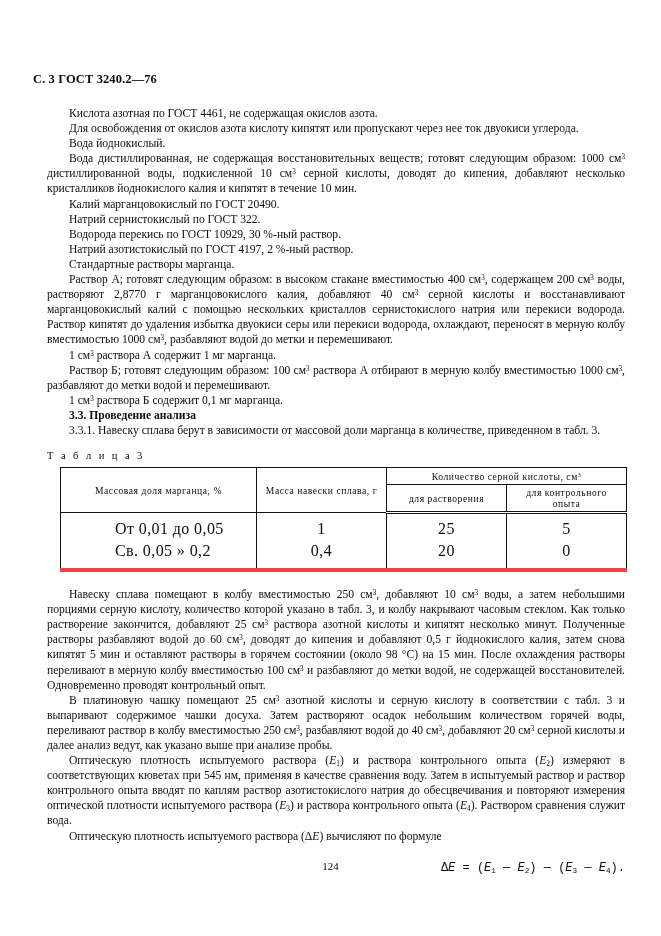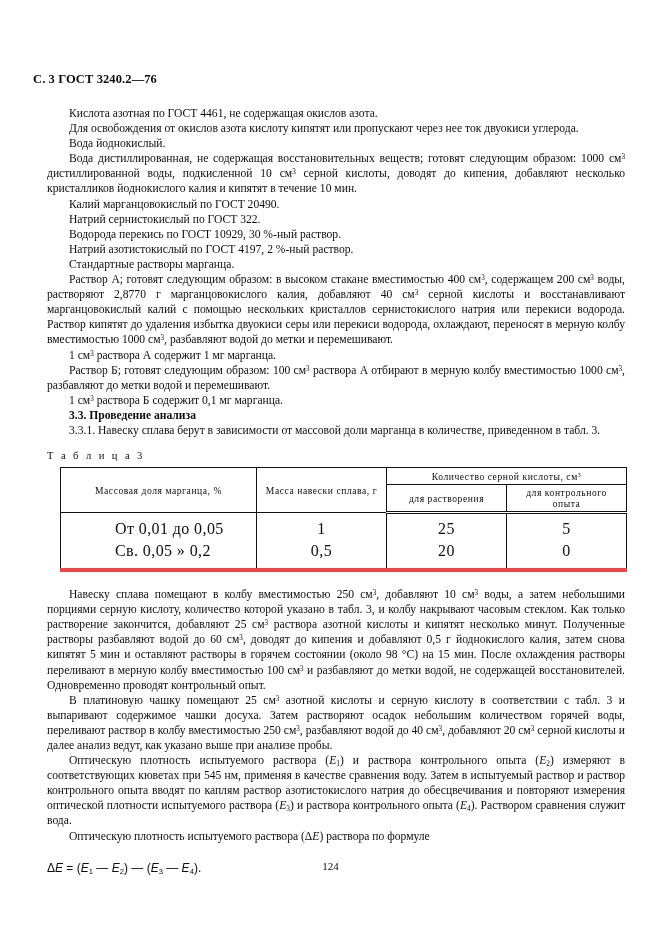--- a/index.html
+++ b/index.html
@@ -125,24 +125,24 @@
   table.gost tbody td:first-child,
   table.gost thead th:first-child {
     border-left: 1px solid #111;
   }
   .tbl-wrap {
     position: relative;
   }
 
   
   .formula {
-    text-align: left;
+    text-align: right;
     font-size: 12px;
     margin: 17px 0 0 0;
-    font-family: Liberation Sans, sans-serif;
+    font-family: Liberation Mono, monospace;
   }
   .formula i { font-style: italic; }
   .formula sub {
     font-size: 0.64em;
     vertical-align: -0.28em;
     line-height: 0;
   }
   .page-number {
     position: absolute;
     left: 0;
@@ -215,37 +215,37 @@
         </thead>
         <tbody>
           <tr>
             <td class="left">От 0,01  до  0,05</td>
             <td>1</td>
             <td>25</td>
             <td>5</td>
           </tr>
           <tr>
             <td class="left">Св. 0,05  »   0,2</td>
-            <td>0,5</td>
+            <td>0,4</td>
             <td>20</td>
             <td>0</td>
           </tr>
         </tbody>
       </table>
     </div>
 
     <div class="gap-s"></div>
 
     <p class="para" style="margin-top:13px"><span>Навеску  сплава помещают в колбу вместимостью 250 см</span><sup>3</sup><span>, добавляют 10 см</span><sup>3</sup><span>  воды, а затем небольшими порциями серную кислоту, количество которой указано в табл. 3, и колбу накрывают часовым стеклом. Как только растворение закончится, добавляют 25 см</span><sup>3</sup><span>  раствора азотной кислоты и кипятят несколько минут. Полученные растворы разбавляют водой до 60 см</span><sup>3</sup><span>,  доводят до кипения и добавляют 0,5 г йоднокислого калия, затем снова кипятят 5 мин и оставляют растворы в горячем состоянии (около 98 °C) на 15 мин.  После охлаждения растворы переливают в мерную колбу вместимостью 100 см</span><sup>3</sup><span>  и разбавляют до метки водой, не содержащей восстановителей. Одновременно проводят контрольный опыт.</span></p>
 
     <p class="para tight"><span>В платиновую  чашку  помещают  25 см</span><sup>3</sup><span>   азотной  кислоты и серную кислоту в соответствии с табл. 3 и выпаривают содержимое чашки досуха. Затем растворяют осадок небольшим количеством горячей воды, переливают раствор в колбу вместимостью 250 см</span><sup>3</sup><span>, разбавляют   водой до 40 см</span><sup>3</sup><span>, добавляют 20 см</span><sup>3</sup><span>  серной кислоты и далее анализ ведут, как указано выше при анализе пробы.</span></p>
 
     <p class="para tight"><span>Оптическую плотность испытуемого раствора (</span><i>E</i><sub style="font-size:0.64em;vertical-align:-0.28em;line-height:0">1</sub><span>) и раствора контрольного опыта (</span><i>E</i><sub style="font-size:0.64em;vertical-align:-0.28em;line-height:0">2</sub><span>) измеряют в соответствующих кюветах при 545 нм, применяя в качестве сравнения воду. Затем в испытуемый раствор и раствор контрольного опыта вводят по каплям раствор азотистокислого натрия до обесцвечивания и повторяют измерения оптической плотности испытуемого раствора (</span><i>E</i><sub style="font-size:0.64em;vertical-align:-0.28em;line-height:0">3</sub><span>) и раствора контрольного опыта (</span><i>E</i><sub style="font-size:0.64em;vertical-align:-0.28em;line-height:0">4</sub><span>). Раствором сравнения служит вода.</span></p>
 
-    <p class="para tight"><span>Оптическую плотность испытуемого раствора (Δ</span><i>E</i><span>) раствора по формуле</span></p>
+    <p class="para tight"><span>Оптическую плотность испытуемого раствора (Δ</span><i>E</i><span>) вычисляют по формуле</span></p>
 
     <div class="formula"><span>Δ</span><i>E</i><span> = (</span><i>E</i><sub>1</sub><span> — </span><i>E</i><sub>2</sub><span>) — (</span><i>E</i><sub>3</sub><span> — </span><i>E</i><sub>4</sub><span>).</span></div>
 
   </div>
 
   <div class="page-number">124</div>
 
 </div>
 
 </body></html>

